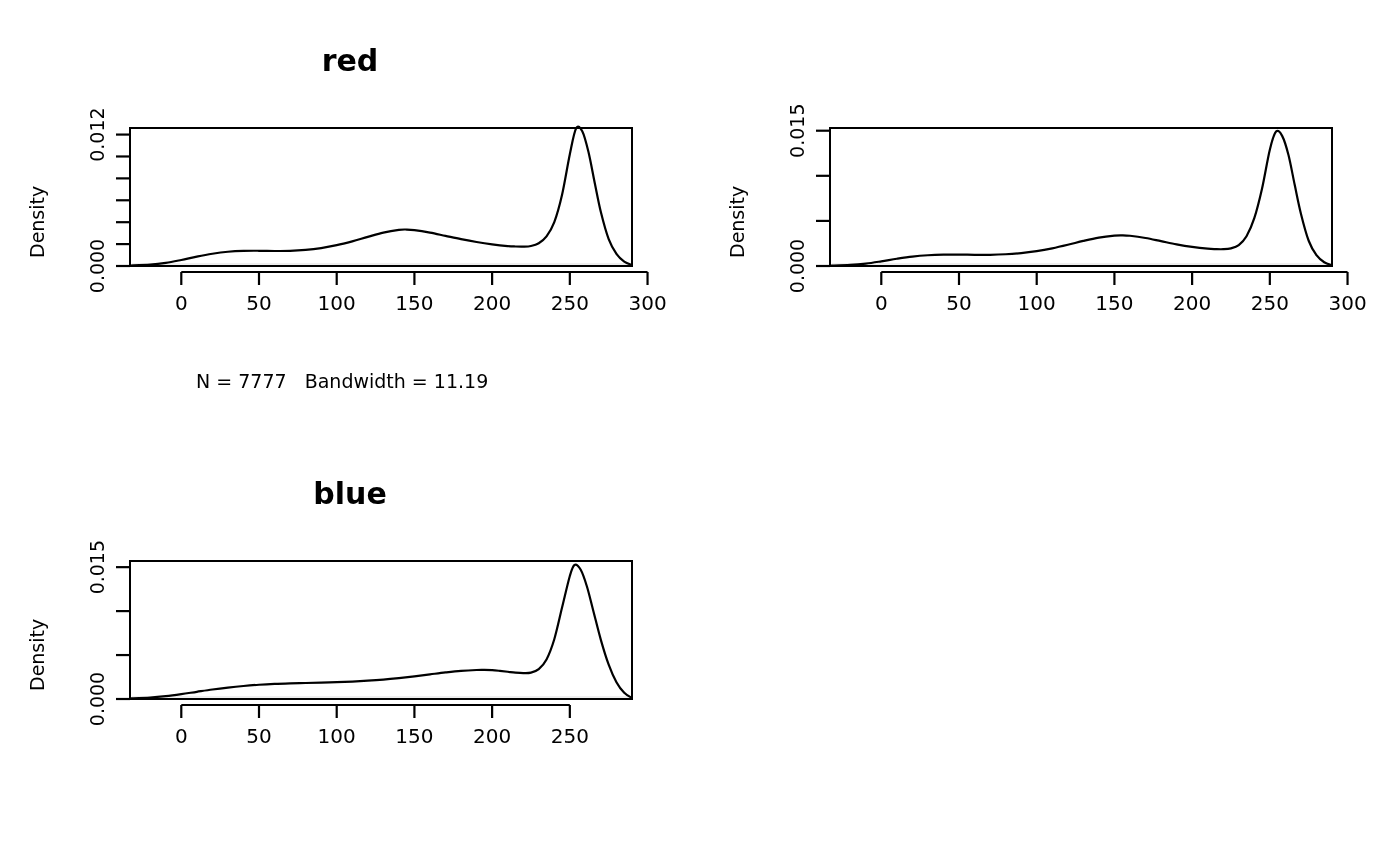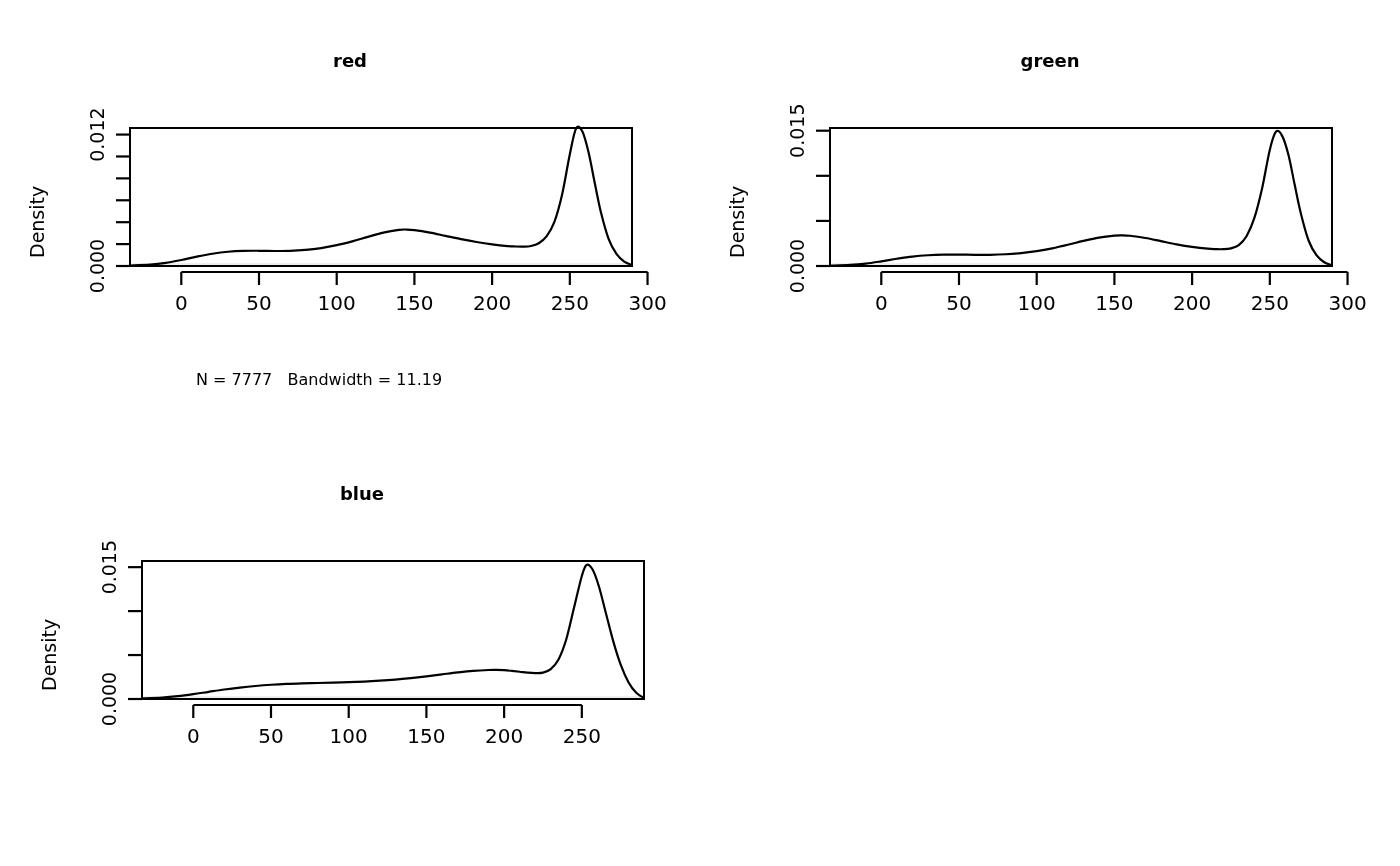--- a/index.html
+++ b/index.html
@@ -15,47 +15,47 @@
     overflow: hidden;
     position: relative;
   }
   .panel {
     position: absolute;
     width: 700px;
     height: 433px;
   }
   #panel-red   { left: 0px;   top: 0px;   }
   #panel-green { left: 700px; top: 0px;   }
-  #panel-blue  { left: 12px;   top: 433px; padding-left: 20px; }
+  #panel-blue  { left: 0px;   top: 433px; padding-left: 20px; }
   #panel-empty { left: 700px; top: 433px; }
 
   .panel-title {
     position: absolute;
     top: 48px;
     left: 0;
     width: 700px;
     text-align: center;
-    font-size: 18px;
+    font-size: 30px;
     font-weight: bold;
     font-family: "DejaVu Sans", sans-serif;
     letter-spacing: 0px;
     line-height: 26px;
   }
 
   .ylab {
     position: absolute;
     font-size: 19px;
     font-family: "DejaVu Sans", sans-serif;
     transform-origin: 0 0;
     transform: rotate(-90deg);
     white-space: nowrap;
   }
   .subtitle {
     position: absolute;
-    font-size: 16px;
+    font-size: 19px;
     font-family: "DejaVu Sans", sans-serif;
     white-space: pre;
   }
   .plot-svg {
     position: absolute;
     left: 0;
     top: 0;
     width: 700px;
     height: 433px;
   }
@@ -129,21 +129,20 @@
         <clipPath id="clip-red">
           <rect x="130" y="124" width="502" height="142"></rect>
         </clipPath>
       </defs>
       <path d="M 130.00 265.56 C 133.37 265.42, 144.25 265.12, 150.20 264.69 C 156.16 264.25, 160.57 263.72, 165.75 262.93 C 170.93 262.15, 176.11 261.03, 181.29 259.98 C 186.47 258.92, 191.65 257.62, 196.83 256.58 C 202.01 255.54, 207.19 254.54, 212.37 253.73 C 217.55 252.93, 222.73 252.24, 227.91 251.76 C 233.09 251.29, 238.27 251.05, 243.46 250.89 C 248.64 250.72, 253.82 250.76, 259.00 250.78 C 264.18 250.79, 269.36 250.98, 274.54 251.00 C 279.72 251.01, 284.90 251.07, 290.08 250.89 C 295.26 250.70, 300.44 250.37, 305.62 249.90 C 310.80 249.43, 315.98 248.82, 321.16 248.04 C 326.34 247.25, 331.53 246.30, 336.71 245.19 C 341.89 244.08, 347.07 242.74, 352.25 241.36 C 357.43 239.97, 362.61 238.33, 367.79 236.87 C 372.97 235.41, 378.15 233.76, 383.33 232.60 C 388.51 231.43, 394.99 230.37, 398.87 229.86 C 402.76 229.35, 404.05 229.49, 406.64 229.53 C 409.23 229.57, 410.53 229.57, 414.41 230.08 C 418.30 230.59, 424.78 231.63, 429.96 232.60 C 435.14 233.56, 440.32 234.79, 445.50 235.88 C 450.68 236.98, 455.86 238.14, 461.04 239.17 C 466.22 240.19, 471.40 241.16, 476.58 242.01 C 481.76 242.87, 486.94 243.64, 492.12 244.31 C 497.30 244.99, 503.78 245.70, 507.67 246.07 C 511.55 246.43, 512.85 246.41, 515.44 246.50 C 518.03 246.60, 520.62 246.71, 523.21 246.61 C 525.80 246.52, 528.39 246.52, 530.98 245.96 C 533.57 245.39, 536.16 244.81, 538.75 243.22 C 541.34 241.63, 543.93 239.93, 546.52 236.43 C 549.11 232.92, 551.70 229.13, 554.29 222.19 C 556.88 215.25, 559.47 206.13, 562.06 194.81 C 564.65 183.49, 567.50 165.33, 569.83 154.29 C 572.16 143.24, 573.98 132.38, 576.05 128.55 C 578.12 124.71, 580.19 127.36, 582.27 131.29 C 584.34 135.21, 586.41 143.52, 588.48 152.10 C 590.56 160.67, 592.63 172.72, 594.70 182.76 C 596.77 192.80, 598.59 202.93, 600.92 212.33 C 603.25 221.73, 606.10 232.23, 608.69 239.17 C 611.28 246.10, 613.87 250.21, 616.46 253.95 C 619.05 257.69, 621.64 259.76, 624.23 261.62 C 626.82 263.48, 630.70 264.54, 632.00 265.12" class="density-curve" clip-path="url(#clip-red)"></path>
     </svg>
   <div class="subtitle" style="left:196px; top:370px;">N = 7777   Bandwidth = 11.19</div>
 </div>
 
 <div class="panel" id="panel-green">
-  <div class="panel-title">green</div>
   <div class="ylab" style="left:26px; top:258px;">Density</div>
   <svg class="plot-svg" id="svg-green" viewBox="0 0 700 433">
       <line x1="132" y1="264" x2="630" y2="264" class="baseline"></line>
       <rect x="130" y="128" width="502" height="138" class="box-line"></rect>
       <line x1="116" y1="266" x2="130" y2="266" class="axis-line"></line>
       <line x1="116" y1="220.90196078431373" x2="130" y2="220.90196078431373" class="axis-line"></line>
       <line x1="116" y1="175.80392156862746" x2="130" y2="175.80392156862746" class="axis-line"></line>
       <line x1="116" y1="130.7058823529412" x2="130" y2="130.7058823529412" class="axis-line"></line>
       <text x="0" y="0" class="ytick-label" text-anchor="middle" dominant-baseline="middle" transform="translate(98,266) rotate(-90)">0.000</text>
       <text x="0" y="0" class="ytick-label" text-anchor="middle" dominant-baseline="middle" transform="translate(98,130.7058823529412) rotate(-90)">0.015</text>

